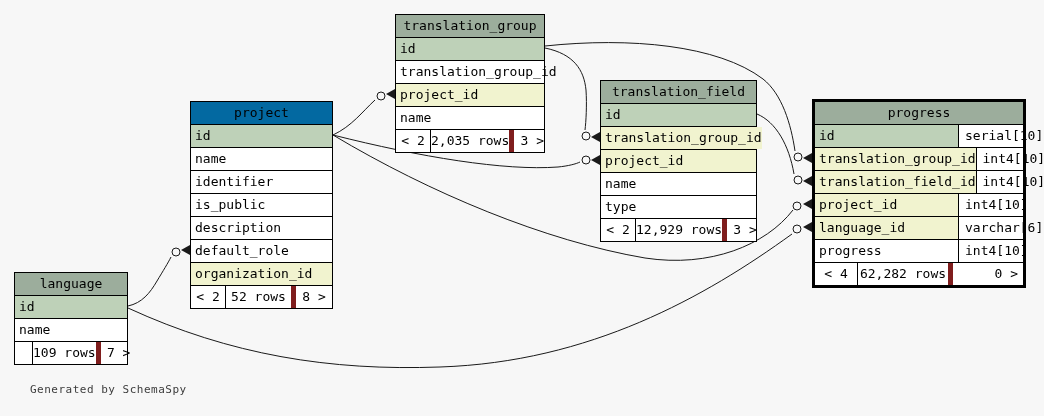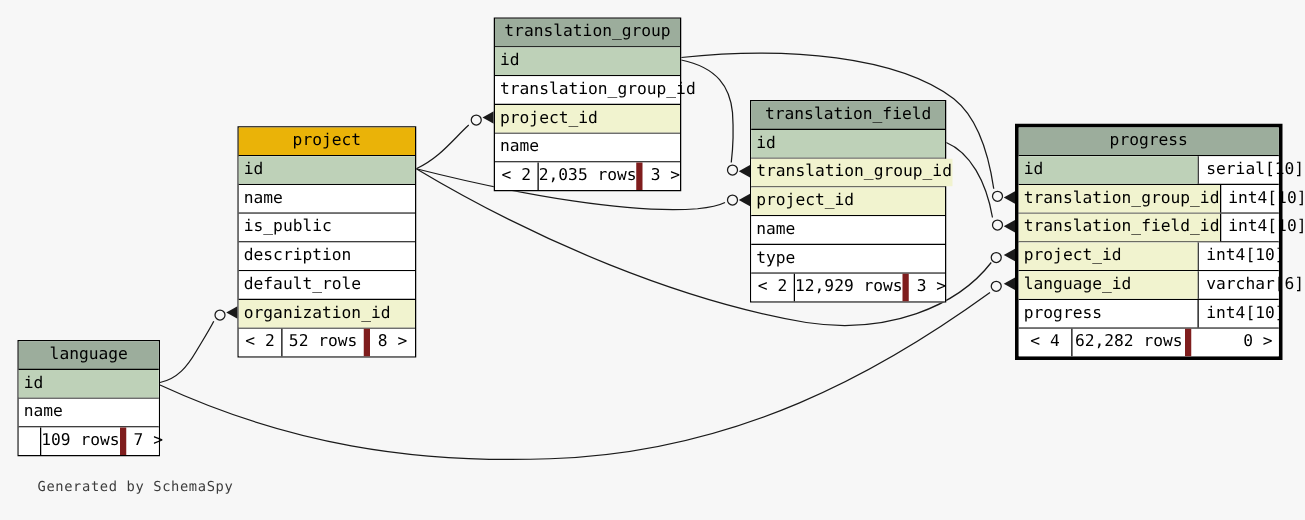--- a/index.html
+++ b/index.html
@@ -100,26 +100,29 @@
         <div class="tbl-row plain">
           <span class="col-name">name</span>
         </div>
         <div class="tbl-footer">
           <span class="pg-prev"></span>
           <span class="pg-rows">109 rows</span>
           <span class="pg-next">7 &gt;</span>
         </div>
       </div>
       <div class="table table-project" style="left: 190px; top: 101px; width: 143px;">
-        <div class="tbl-header" style="background: #eab308;">project</div>
-        <div class="tbl-row pk">
-          <span class="col-name">id</span>
-        </div>
-        <div class="tbl-row plain">
-          <span class="col-name">name</span>
+        <div class="tbl-header" style="background: #0369a1;">project</div>
+        <div class="tbl-row pk">
+          <span class="col-name">id</span>
+        </div>
+        <div class="tbl-row plain">
+          <span class="col-name">name</span>
+        </div>
+        <div class="tbl-row plain">
+          <span class="col-name">identifier</span>
         </div>
         <div class="tbl-row plain">
           <span class="col-name">is_public</span>
         </div>
         <div class="tbl-row plain">
           <span class="col-name">description</span>
         </div>
         <div class="tbl-row plain">
           <span class="col-name">default_role</span>
         </div>

